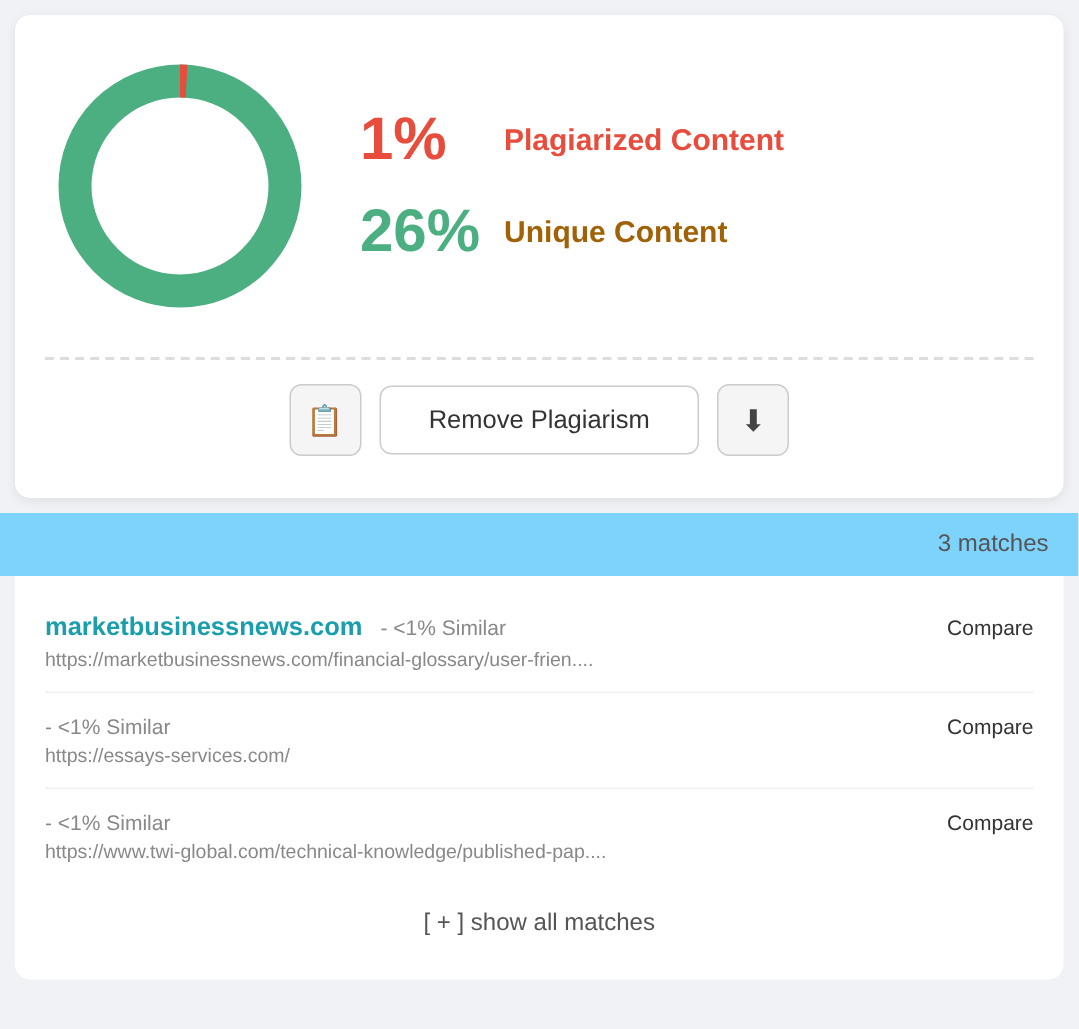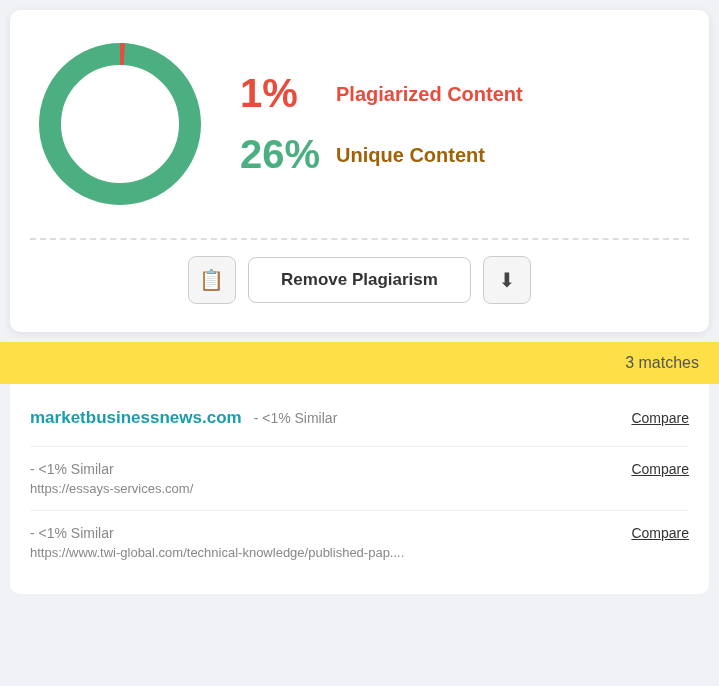--- a/index.html
+++ b/index.html
@@ -99,26 +99,26 @@
     }
 
     .remove-btn {
       padding: 12px 32px;
       border: 1px solid #ccc;
       border-radius: 8px;
       background: #fff;
       font-size: 17px;
       color: #333;
       cursor: pointer;
-      font-weight: 700;
+      font-weight: 400;
     }
 
     
     .matches-bar {
-      background: #fde047;
+      background: #7dd3fc;
       padding: 12px 20px;
       text-align: right;
       font-size: 16px;
       color: #555;
       margin: 0 0 0 0;
     }
 
     
     .results-section {
       background: #fff;
@@ -151,21 +151,20 @@
 
     .result-similarity {
       font-size: 14px;
       color: #888;
     }
 
     .compare-btn {
       margin-left: auto;
       font-size: 14px;
       color: #333;
-      text-decoration: underline;
       background: none;
       border: none;
       cursor: pointer;
     }
 
     .result-url {
       font-size: 13px;
       color: #888;
     }
 
@@ -234,31 +233,35 @@
 
 <div class="results-section">
 
   <div id="results-list">
       <div class="result-item">
       <div class="result-top">
         <a class="result-domain" href="#">marketbusinessnews.com</a>
         <span class="result-similarity">- &lt;1% Similar</span>
         <button class="compare-btn">Compare</button>
       </div>
+      <div class="result-url">https://marketbusinessnews.com/financial-glossary/user-frien....</div>
     </div>
       <div class="result-item">
       <div class="result-top">
         <span class="result-similarity">- &lt;1% Similar</span>
         <button class="compare-btn">Compare</button>
       </div>
       <div class="result-url">https://essays-services.com/</div>
     </div>
       <div class="result-item">
       <div class="result-top">
         <span class="result-similarity">- &lt;1% Similar</span>
         <button class="compare-btn">Compare</button>
       </div>
       <div class="result-url">https://www.twi-global.com/technical-knowledge/published-pap....</div>
     </div>
     </div>
 
+  <div class="show-all">
+    <button class="show-all-btn">[ + ] show all matches</button>
+  </div>
 
 </div>
 
 </body></html>

